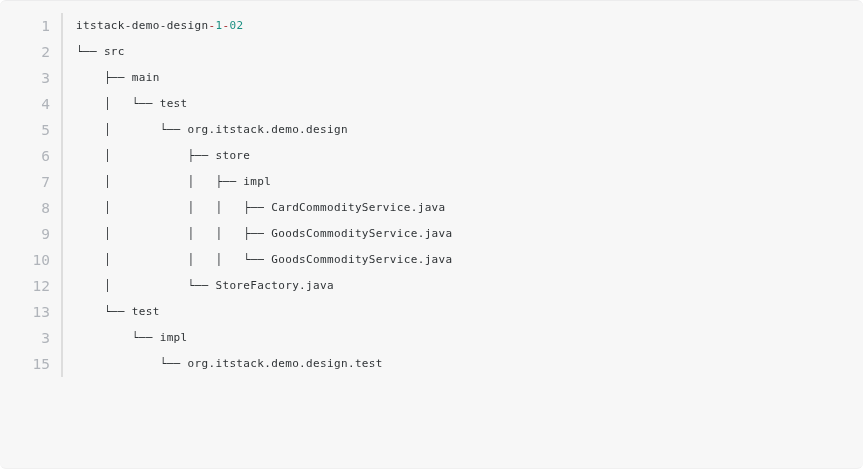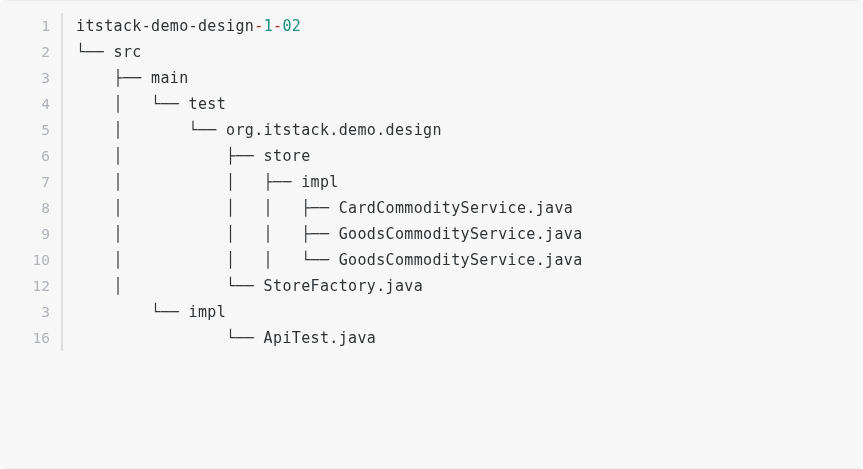--- a/index.html
+++ b/index.html
@@ -48,21 +48,21 @@
     line-height: 26px;
     font-family: "DejaVu Sans Mono", "Liberation Mono", monospace;
     user-select: none;
     border-right: 2px solid #dddddd;
     white-space: nowrap;
   }
 
   td.codecell {
     padding: 0 8px 0 13px;
     vertical-align: middle;
-    font-size: 15px;
+    font-size: 11px;
     line-height: 26px;
     color: #2f3336;
     font-family: "DejaVu Sans Mono", "Liberation Mono", monospace;
     white-space: pre;
     letter-spacing: 0.35px;
   }
 
   .tok-punct { color: #a2272a; }
   .tok-num   { color: #1a8f82; }
 </style>
@@ -110,22 +110,26 @@
         </tr>
         <tr>
           <td class="gutter">10</td>
           <td class="codecell">    │           │   │   └── GoodsCommodityService.java</td>
         </tr>
         <tr>
           <td class="gutter">12</td>
           <td class="codecell">    │           └── StoreFactory.java</td>
         </tr>
         <tr>
+          <td class="gutter">13</td>
+          <td class="codecell">    └── test</td>
+        </tr>
+        <tr>
           <td class="gutter">3</td>
           <td class="codecell">        └── impl</td>
         </tr>
         <tr>
-          <td class="gutter">16</td>
-          <td class="codecell">                └── ApiTest.java</td>
+          <td class="gutter">15</td>
+          <td class="codecell">            └── org.itstack.demo.design.test</td>
         </tr>
       </tbody>
   </table>
 </div>
 
 </body></html>

